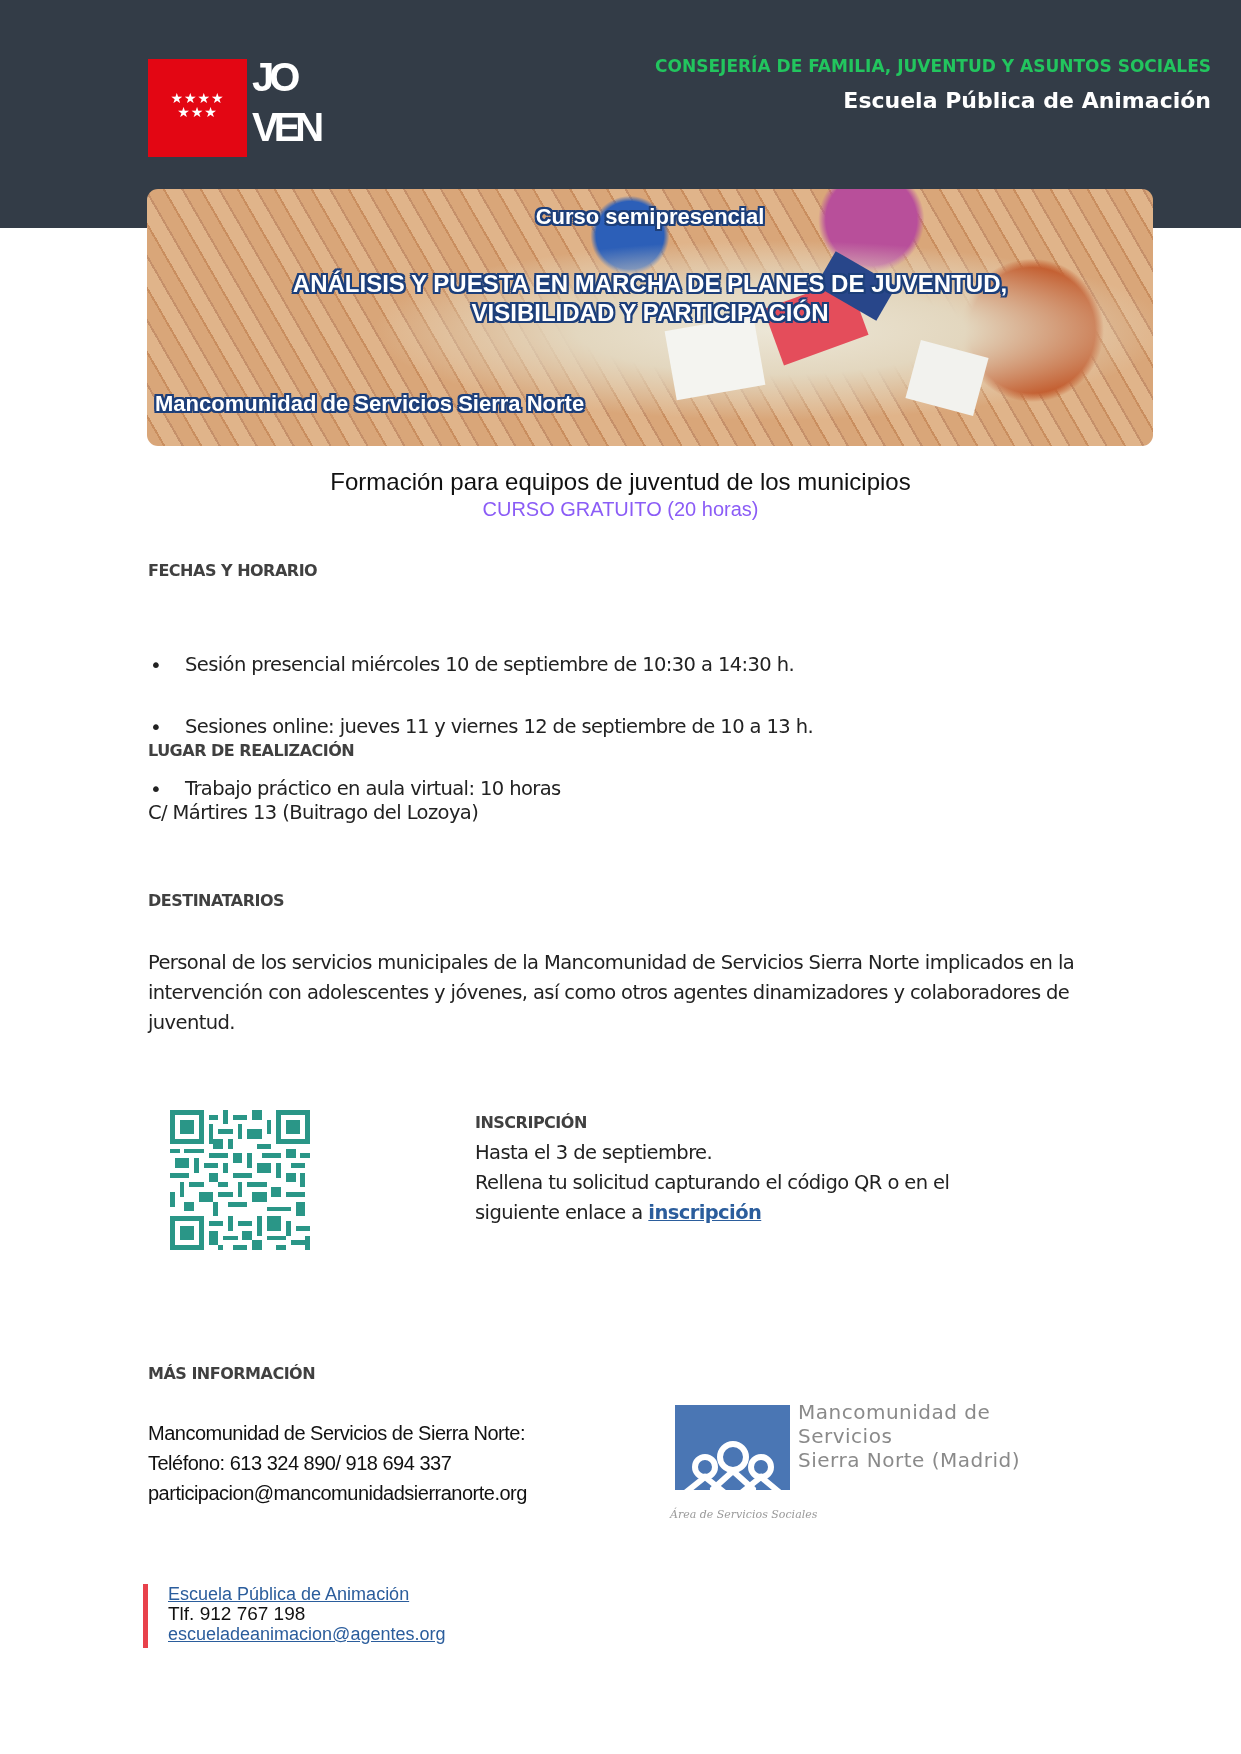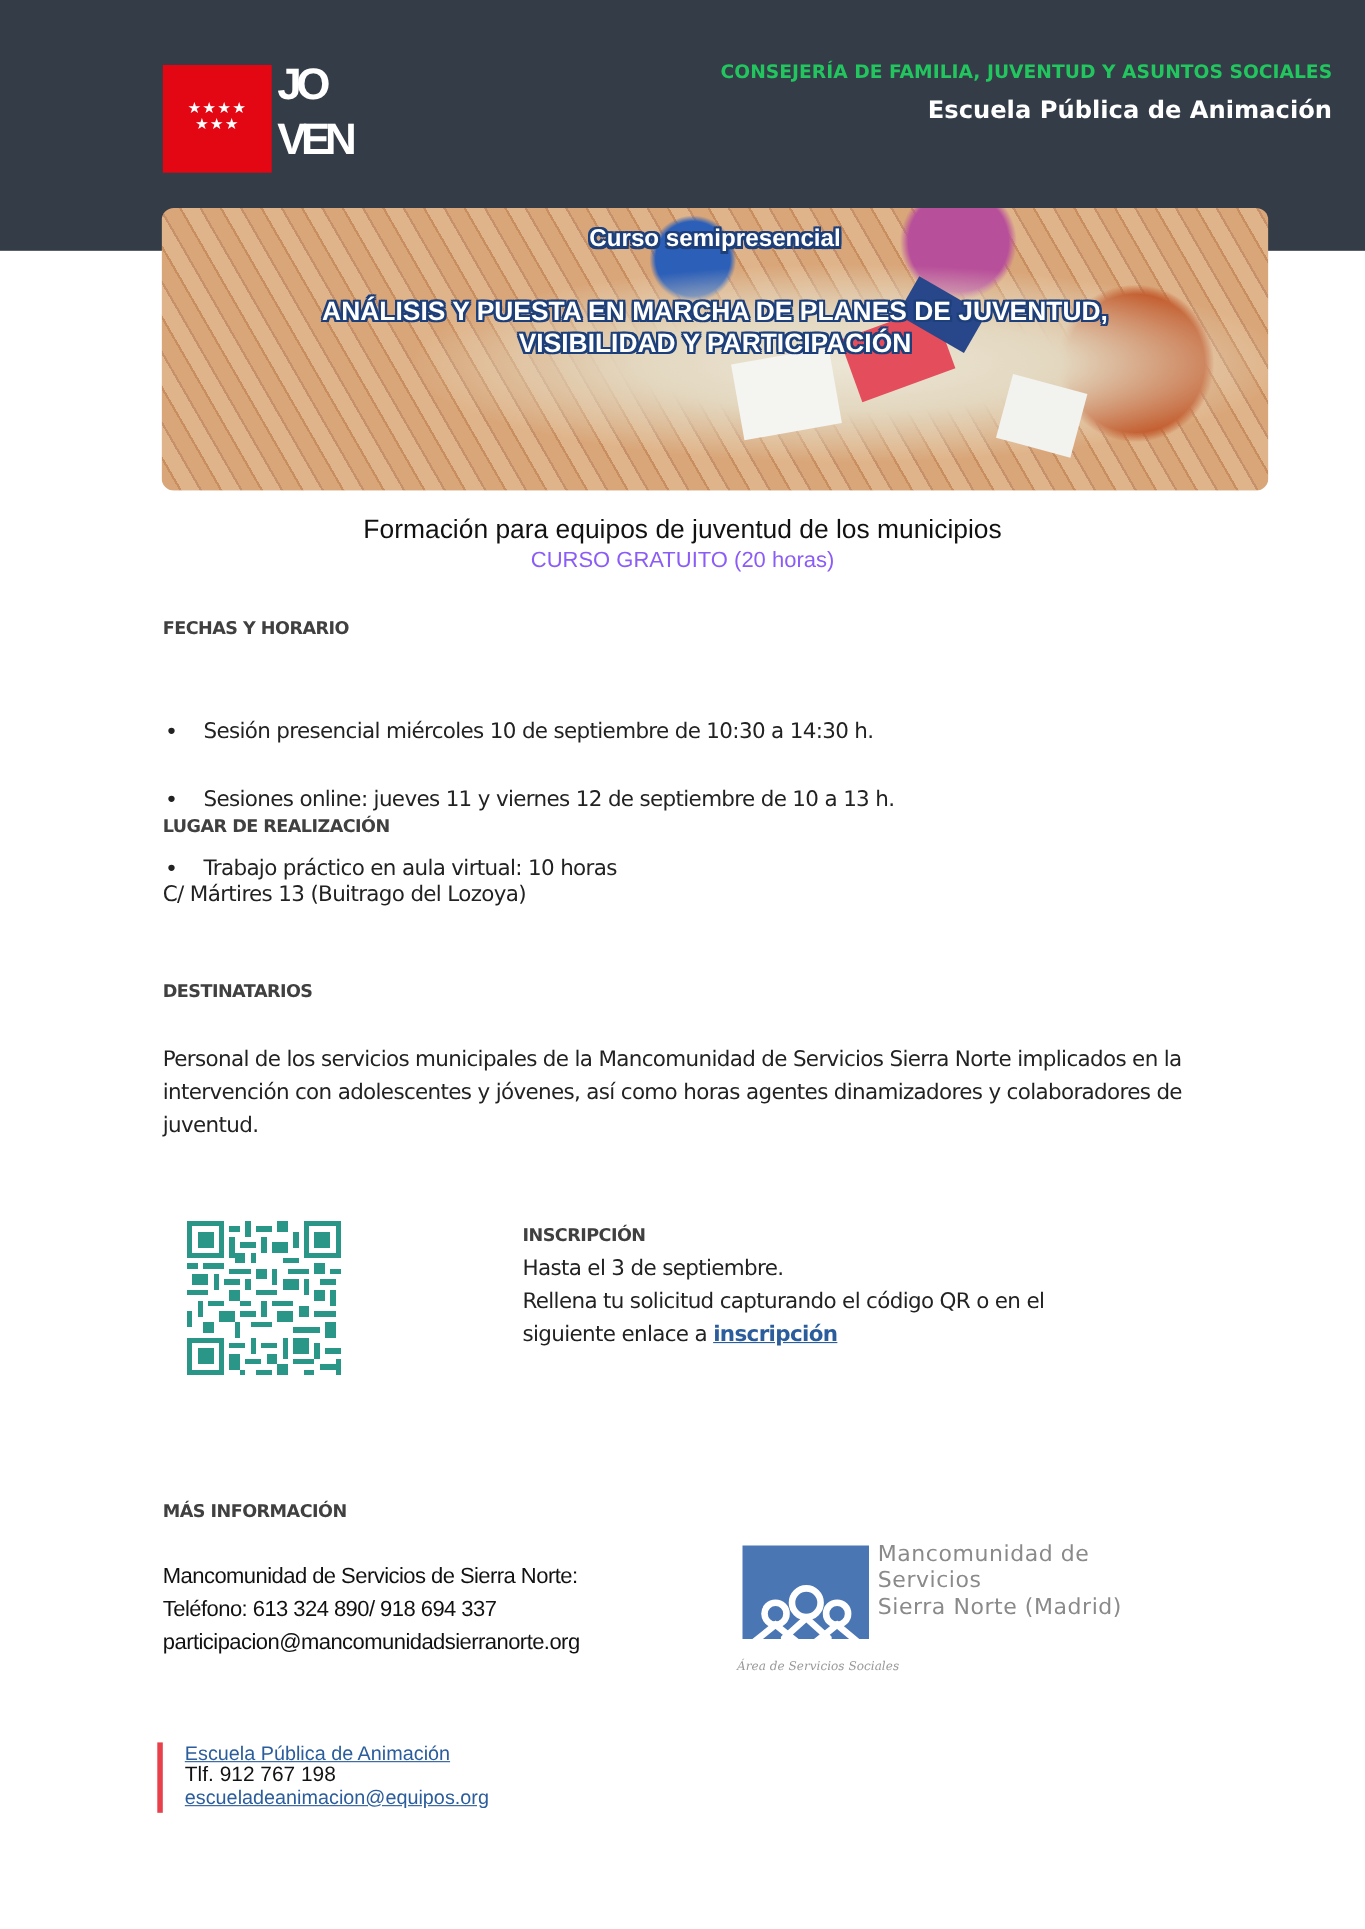--- a/index.html
+++ b/index.html
@@ -78,20 +78,21 @@
 <div class="banner">
   <div class="paper3"></div>
   <div class="paper1"></div>
   <div class="paper2"></div>
   <div class="paper4"></div>
   <div class="btxt b-curso">Curso  semipresencial</div>
   <div class="btxt b-title">
     <div>ANÁLISIS Y PUESTA EN MARCHA DE PLANES DE JUVENTUD,</div>
     <div>VISIBILIDAD Y PARTICIPACIÓN</div>
   </div>
+  <div class="btxt b-manc">Mancomunidad de Servicios Sierra Norte</div>
 </div>
 
 <div class="intro">
   <div class="intro-1">Formación para equipos de juventud de los municipios</div>
   <div class="intro-2">CURSO GRATUITO (20 horas)</div>
 </div>
 
 <div class="sec-h" style="top:561px;">FECHAS Y HORARIO</div>
 <ul class="body-t bul" style="top:618px;">
   <li>Sesión presencial miércoles 10 de septiembre de 10:30 a 14:30 h.</li>
@@ -100,21 +101,21 @@
 </ul>
 
 <div class="sec-h" style="top:741px;">LUGAR DE REALIZACIÓN</div>
 <div class="body-t" style="top:798px;">
   <div>C/ Mártires 13 (Buitrago del Lozoya)</div>
 </div>
 
 <div class="sec-h" style="top:891px;">DESTINATARIOS</div>
 <div class="body-t" style="top:948px;">
   <div>Personal de los servicios municipales de la Mancomunidad de Servicios Sierra Norte implicados en la</div>
-  <div>intervención con adolescentes y jóvenes, así como horas agentes dinamizadores y colaboradores de</div>
+  <div>intervención con adolescentes y jóvenes, así como otros agentes dinamizadores y colaboradores de</div>
   <div>juventud.</div>
 </div>
 
 <svg class="qr" viewBox="0 0 29 29" shape-rendering="crispEdges">
   <g fill="#2a9687">
     <rect x="0" y="0" width="7" height="1"></rect>
       <rect x="0" y="6" width="7" height="1"></rect>
       <rect x="0" y="0" width="1" height="7"></rect>
       <rect x="6" y="0" width="1" height="7"></rect>
       <rect x="2" y="2" width="3" height="3"></rect>
@@ -227,14 +228,14 @@
     <div>Mancomunidad de</div>
     <div>Servicios</div>
     <div>Sierra Norte (Madrid)</div>
   </div>
   <div class="manc-area">Área de Servicios Sociales</div>
 </div>
 
 <div class="footer">
   <a class="fl" href="#">Escuela Pública de Animación</a>
   <span class="ft">Tlf. 912 767 198</span>
-  <a class="fl" href="#">escueladeanimacion@equipos.org</a>
+  <a class="fl" href="#">escueladeanimacion@agentes.org</a>
 </div>
 
 </body></html>

